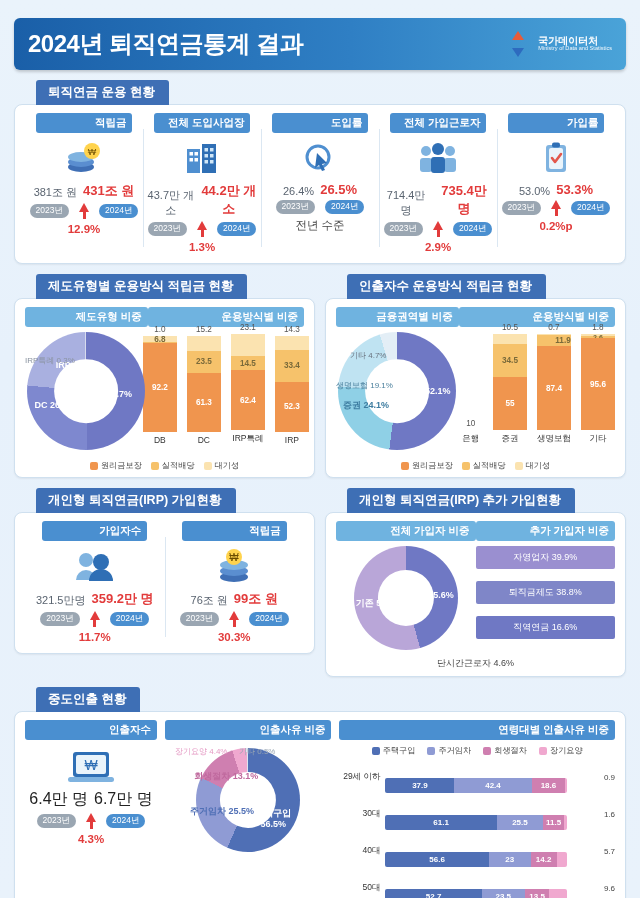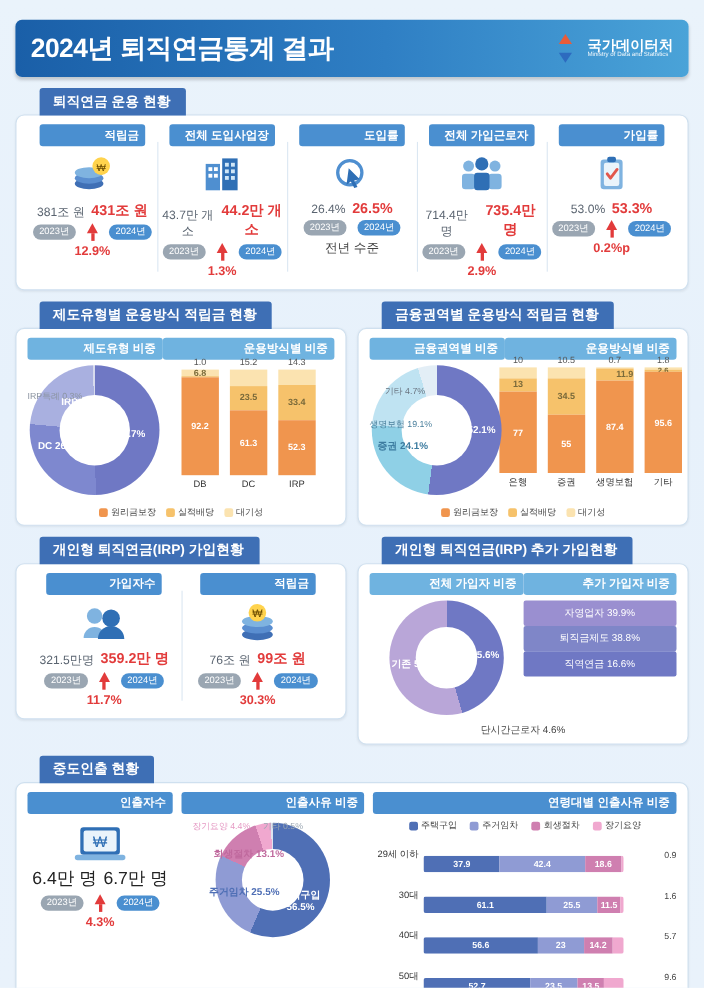--- a/index.html
+++ b/index.html
@@ -29,21 +29,21 @@
   }
   .header .title {
     color:#fff; font-size: 24px; font-weight: bold; letter-spacing:-0.5px;
   }
   .logo { display:flex; align-items:center; gap:7px; }
   .logo .mark { width:26px; height:26px; position:relative; }
   .logo .mark .t { position:absolute; width:0;height:0;border-left:6px solid transparent;border-right:6px solid transparent; }
   .logo .t1 { border-bottom:9px solid #e85c3a; top:0; left:7px; }
   .logo .t2 { border-top:9px solid #2d6bbf; bottom:0; left:7px; }
   .logo .txt { color:#fff; line-height:1.05; }
-  .logo .txt .k { font-size:13px; font-weight:bold;}
+  .logo .txt .k { font-size:10px; font-weight:bold;}
   .logo .txt .e { font-size:5.6px; opacity:.92;}
   
   .sec { margin-top: 10px; }
   .sec-title {
     display:inline-block;
     background:#3e6fb5;
     color:#fff; font-size:12.5px; font-weight:bold;
     padding:4px 14px 4px 12px;
     border-radius: 3px 3px 0 0;
     position:relative; z-index:2;
@@ -95,21 +95,21 @@
   .stack { width:34px; display:flex; flex-direction:column; justify-content:flex-end; }
   .seg { display:flex; align-items:center; justify-content:center; font-size:8.2px; color:#fff; font-weight:bold; }
   .seg.l { color:#7a6a3a; }
   .bl { font-size:8.5px; color:#333; margin-top:3px; text-align:center;}
   .legend { display:flex; justify-content:center; gap:9px; margin-top:6px; font-size:8.2px; color:#444; }
   .legend .it { display:flex; align-items:center; gap:3px;}
   .sw { width:8px;height:8px;border-radius:2px; display:inline-block;}
   
   .irp-two { display:flex; }
   .irp-two .kpi .cap { width:80%; }
-  .fbars { display:flex; flex-direction:column; gap:0; width:108px; }
+  .fbars { display:flex; flex-direction:column; gap:12px; width:108px; }
   .fbar { color:#fff; font-size:9px; text-align:center; padding:5px 0; border-radius:2px;}
   
   .agerow { display:flex; align-items:center; margin-bottom:5px; font-size:8.5px;}
   .agelab { width:46px; text-align:right; padding-right:5px; color:#333; }
   .agebar { flex:1; display:flex; height:15px; border-radius:2px; overflow:hidden;margin-top:17px;}
   .agebar .s { display:flex; align-items:center; justify-content:center; font-size:8px; color:#fff; font-weight:bold;}
   .agetail { width:48px; text-align:right; font-size:8px; color:#444;}
   .toplegend { display:flex; justify-content:center; gap:12px; font-size:8.2px; color:#fff; }
   .note { text-align:center; font-size:9px; color:#444; margin-top:3px;}
 </style>
@@ -303,20 +303,29 @@
               <div class="barcol">
                 <div class="topnum">15.2</div>
                 <div class="stack" style="height:96px;">
                   <div class="seg l" style="height:15.2%;background:#fbe3b0;"></div>
                   <div class="seg l" style="height:23.5%;background:#f6c26b;">23.5</div>
                   <div class="seg" style="height:61.3%;background:#f0954e;">61.3</div>
                 </div>
                 <div class="bl">DC</div>
               </div>
               <div class="barcol">
+                <div class="topnum">23.1</div>
+                <div class="stack" style="height:96px;">
+                  <div class="seg l" style="height:23.1%;background:#fbe3b0;"></div>
+                  <div class="seg l" style="height:14.5%;background:#f6c26b;">14.5</div>
+                  <div class="seg" style="height:62.4%;background:#f0954e;">62.4</div>
+                </div>
+                <div class="bl">IRP특례</div>
+              </div>
+              <div class="barcol">
                 <div class="topnum">14.3</div>
                 <div class="stack" style="height:96px;">
                   <div class="seg l" style="height:14.3%;background:#fbe3b0;"></div>
                   <div class="seg l" style="height:33.4%;background:#f6c26b;">33.4</div>
                   <div class="seg" style="height:52.3%;background:#f0954e;">52.3</div>
                 </div>
                 <div class="bl">IRP</div>
               </div>
             </div>
           </div>
@@ -332,45 +341,40 @@
             </span>
           <span class="it">
               <span class="sw" style="background:#fbe3b0;"></span>
               <span>대기성</span>
             </span>
         </div>
       </div>
     </div>
 
     <div class="sec">
-      <div class="sec-title">금융권역별 운용방식 적립금 현황</div>
+      <div class="sec-title">인출자수 운용방식 적립금 현황</div>
       <div class="sec-body" style="padding-bottom:6px;">
         <div style="display:flex;">
           <div style="width:44%;">
             <div class="cap lt">금융권역별 비중</div>
             <div style="position:relative;height:122px;">
               <div class="donut" style="background: conic-gradient(#6f78c4 0 52.1%, #8fd0e6 52.1% 76.2%, #bfe3f2 76.2% 95.3%, #e3eef6 95.3% 100%);">
                 <div class="hole"></div>
                 <div class="lab" style="left:56%;top:46%;">은행 52.1%</div>
                 <div class="lab" style="left:4%;top:58%;color:#3d7ca0;">증권 24.1%</div>
               </div>
               <div class="lab dark" style="position:absolute;left:0px;top:48px;font-size:8px;color:#4a7f9c;">생명보험 19.1%</div>
               <div class="lab dark" style="position:absolute;left:14px;top:18px;font-size:8px;color:#6a7480;">기타 4.7%</div>
             </div>
           </div>
           <div style="width:56%;">
             <div class="cap lt">운용방식별 비중</div>
             <div class="bars">
               <div class="barcol">
                 <div class="topnum">10</div>
-                <div class="stack" style="height:96px;">
-                  <div class="seg l" style="height:10%;background:#fbe3b0;"></div>
-                  <div class="seg l" style="height:13%;background:#f6c26b;">13</div>
-                  <div class="seg" style="height:77%;background:#f0954e;">77</div>
-                </div>
                 <div class="bl">은행</div>
               </div>
               <div class="barcol">
                 <div class="topnum">10.5</div>
                 <div class="stack" style="height:96px;">
                   <div class="seg l" style="height:10.5%;background:#fbe3b0;"></div>
                   <div class="seg l" style="height:34.5%;background:#f6c26b;">34.5</div>
                   <div class="seg" style="height:55%;background:#f0954e;">55</div>
                 </div>
                 <div class="bl">증권</div>

